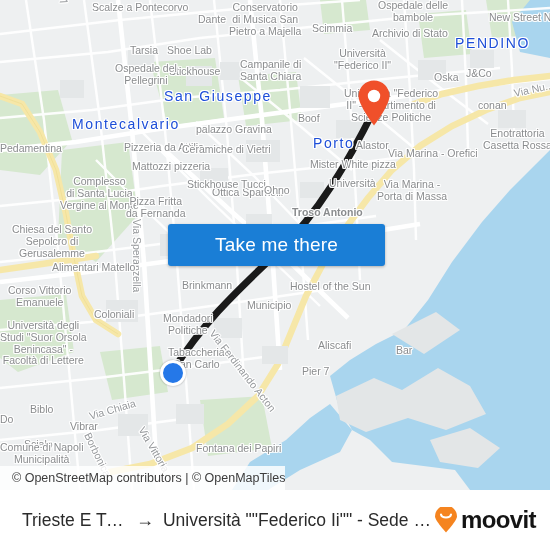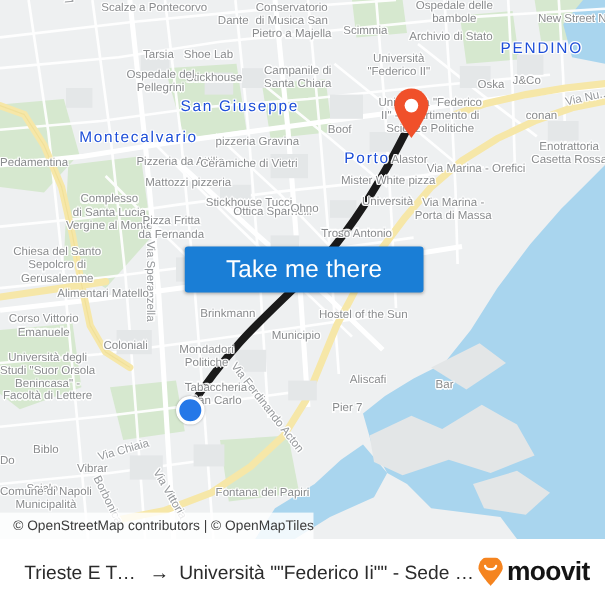--- a/index.html
+++ b/index.html
@@ -31,21 +31,21 @@
   
   .pin{position:absolute;width:34px;height:46px;}
   .origin-dot{position:absolute;width:26px;height:26px;border-radius:50%;
     background:#2578e8;border:3px solid #ffffff;box-sizing:border-box;
     box-shadow:0 0 2px rgba(0,0,0,.35);}
 
   
   .cta{
     position:absolute;left:168px;top:224px;width:217px;height:42px;
     background:#1a7ed6;border:none;border-radius:3px;
-    color:#ffffff;font-size:22px;font-family:"Liberation Sans",sans-serif;
+    color:#ffffff;font-size:19px;font-family:"Liberation Sans",sans-serif;
     letter-spacing:.2px;cursor:pointer;
     box-shadow:0 1px 3px rgba(0,0,0,.28);
     display:flex;align-items:center;justify-content:center;
   }
 
   
   .attrib{
     position:absolute;left:0;top:466px;height:24px;
     display:flex;align-items:center;padding-left:12px;
     font-size:12.5px;color:#3c3c3c;background:rgba(255,255,255,.82);
@@ -214,21 +214,21 @@
 "Federico II"</div>
         <div class="lbl poi" style="left: 344px; top: 88px; transform-origin: left top;">Università "Federico
 II" - Dipartimento di
 Scienze Politiche</div>
         <div class="lbl poi" style="left: 434px; top: 72px; transform-origin: left top;">Oska</div>
         <div class="lbl poi" style="left: 466px; top: 68px; transform-origin: left top;">J&amp;Co</div>
         <div class="lbl poi" style="left: 478px; top: 100px; transform-origin: left top;">conan</div>
         <div class="lbl street" style="left: 513px; top: 88px; transform: rotate(-12deg); transform-origin: left top;">Via Nu...</div>
         <div class="lbl poi" style="left: 298px; top: 113px; transform-origin: left top;">Boof</div>
         <div class="lbl area" style="left: 72px; top: 117px; transform-origin: left top;">Montecalvario</div>
-        <div class="lbl poi" style="left: 196px; top: 124px; transform-origin: left top;">pizzeria Gravina</div>
+        <div class="lbl poi" style="left: 196px; top: 124px; transform-origin: left top;">palazzo Gravina</div>
         <div class="lbl poi" style="left: 124px; top: 142px; transform-origin: left top;">Pizzeria da Attilio</div>
         <div class="lbl poi" style="left: 0px; top: 143px; transform-origin: left top;">Pedamentina</div>
         <div class="lbl area" style="left: 313px; top: 136px; transform-origin: left top;">Porto</div>
         <div class="lbl poi" style="left: 356px; top: 140px; transform-origin: left top;">Alastor</div>
         <div class="lbl poi" style="left: 182px; top: 144px; transform-origin: left top;">Ceramiche di Vietri</div>
         <div class="lbl poi" style="left: 132px; top: 161px; transform-origin: left top;">Mattozzi pizzeria</div>
         <div class="lbl poi" style="left: 212px; top: 159px; transform-origin: left top; margin-top: 28px;">Ottica Sparnelli</div>
         <div class="lbl poi" style="left: 310px; top: 159px; transform-origin: left top;">Mister White pizza</div>
         <div class="lbl poi" style="left: 483px; top: 128px; transform-origin: left top;">Enotrattoria
 Casetta Rossa</div>
@@ -236,21 +236,21 @@
         <div class="lbl poi" style="left: 187px; top: 179px; transform-origin: left top;">Stickhouse Tucci</div>
         <div class="lbl poi" style="left: 60px; top: 176px; transform-origin: left top;">Complesso
 di Santa Lucia
 Vergine al Monte</div>
         <div class="lbl poi" style="left: 264px; top: 185px; transform-origin: left top;">Ohno</div>
         <div class="lbl poi" style="left: 329px; top: 178px; transform-origin: left top;">Università</div>
         <div class="lbl poi" style="left: 377px; top: 179px; transform-origin: left top;">Via Marina -
 Porta di Massa</div>
         <div class="lbl poi" style="left: 126px; top: 196px; transform-origin: left top;">Pizza Fritta
 da Fernanda</div>
-        <div class="lbl poi" style="left: 292px; top: 207px; transform-origin: left top;">Troso Antonio</div>
+        <div class="lbl poi" style="left: 292px; top: 207px; transform-origin: left top; font-weight: bold;">Troso Antonio</div>
         <div class="lbl poi" style="left: 12px; top: 224px; transform-origin: left top;">Chiesa del Santo
 Sepolcro di
 Gerusalemme</div>
         <div class="lbl street" style="left: 142px; top: 219px; transform: rotate(90deg); transform-origin: left top;">Via Speranzella</div>
         <div class="lbl poi" style="left: 52px; top: 262px; transform-origin: left top;">Alimentari Matello</div>
         <div class="lbl poi" style="left: 8px; top: 285px; transform-origin: left top;">Corso Vittorio
 Emanuele</div>
         <div class="lbl poi" style="left: 94px; top: 309px; transform-origin: left top;">Coloniali</div>
         <div class="lbl poi" style="left: 182px; top: 280px; transform-origin: left top;">Brinkmann</div>
         <div class="lbl poi" style="left: 247px; top: 300px; transform-origin: left top;">Municipio</div>

